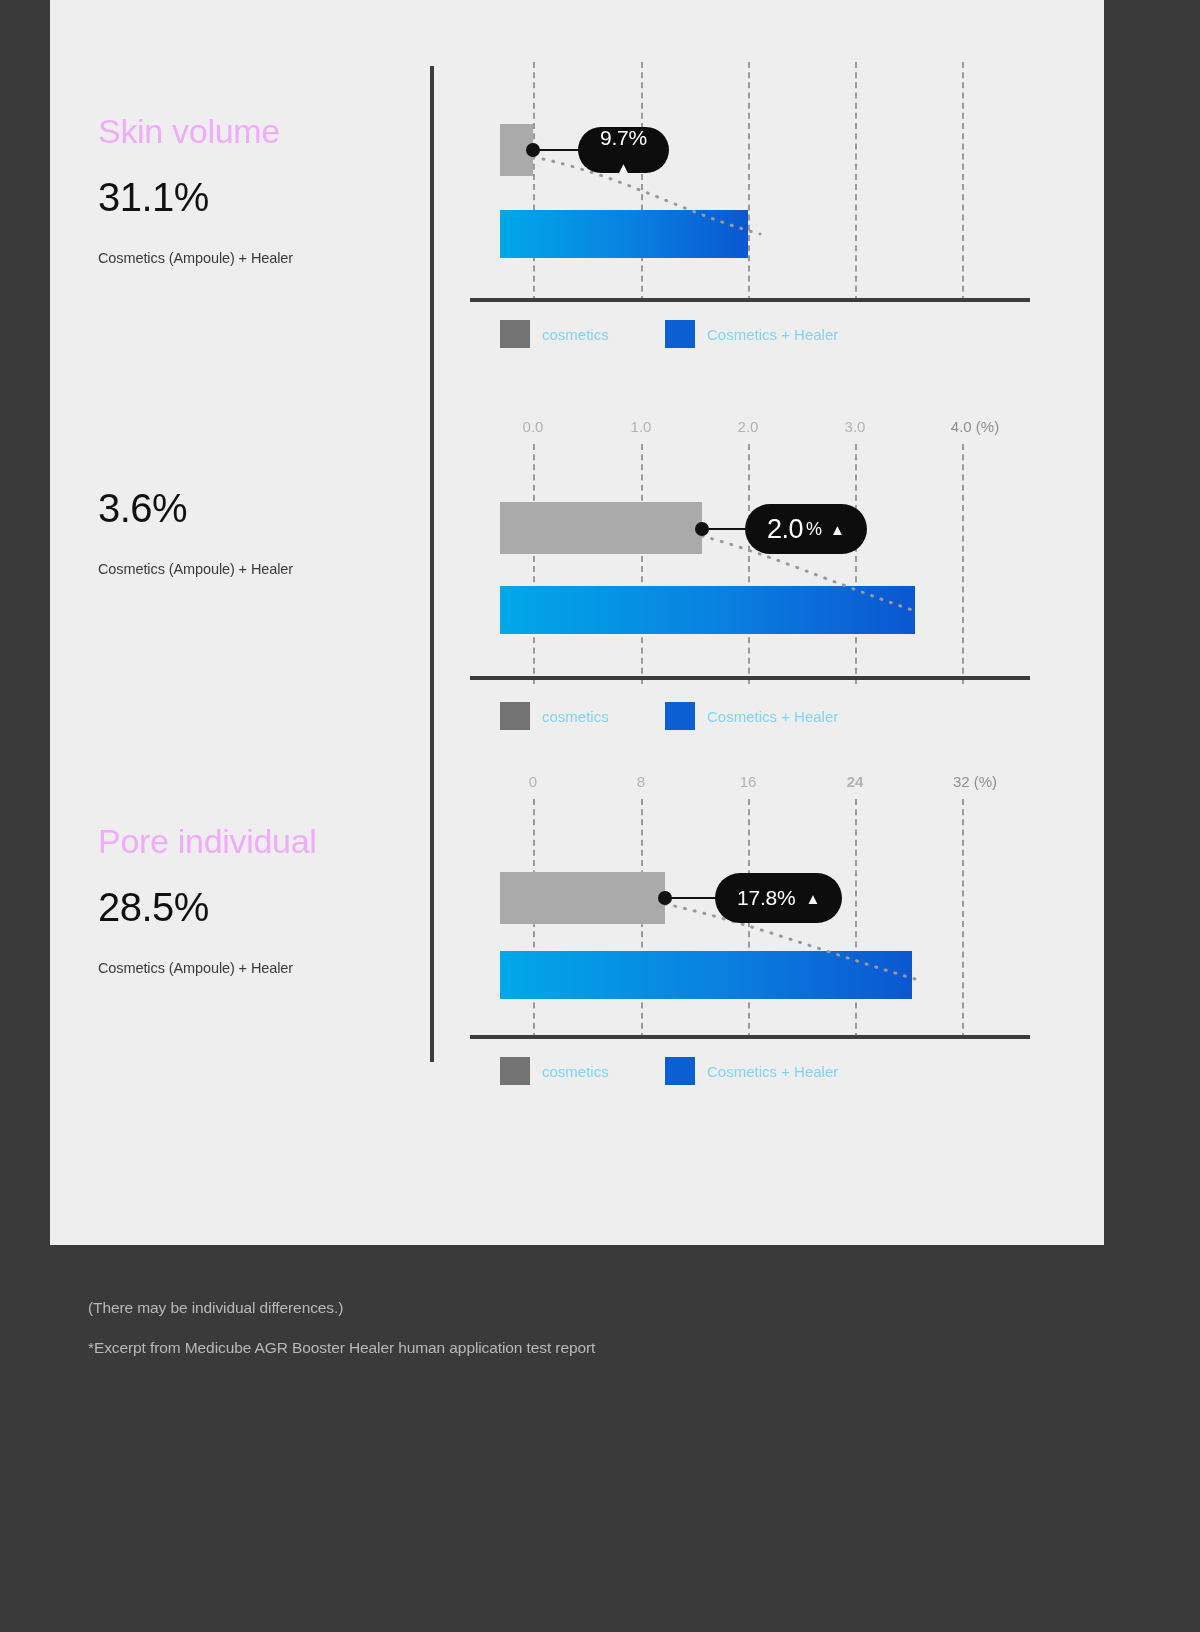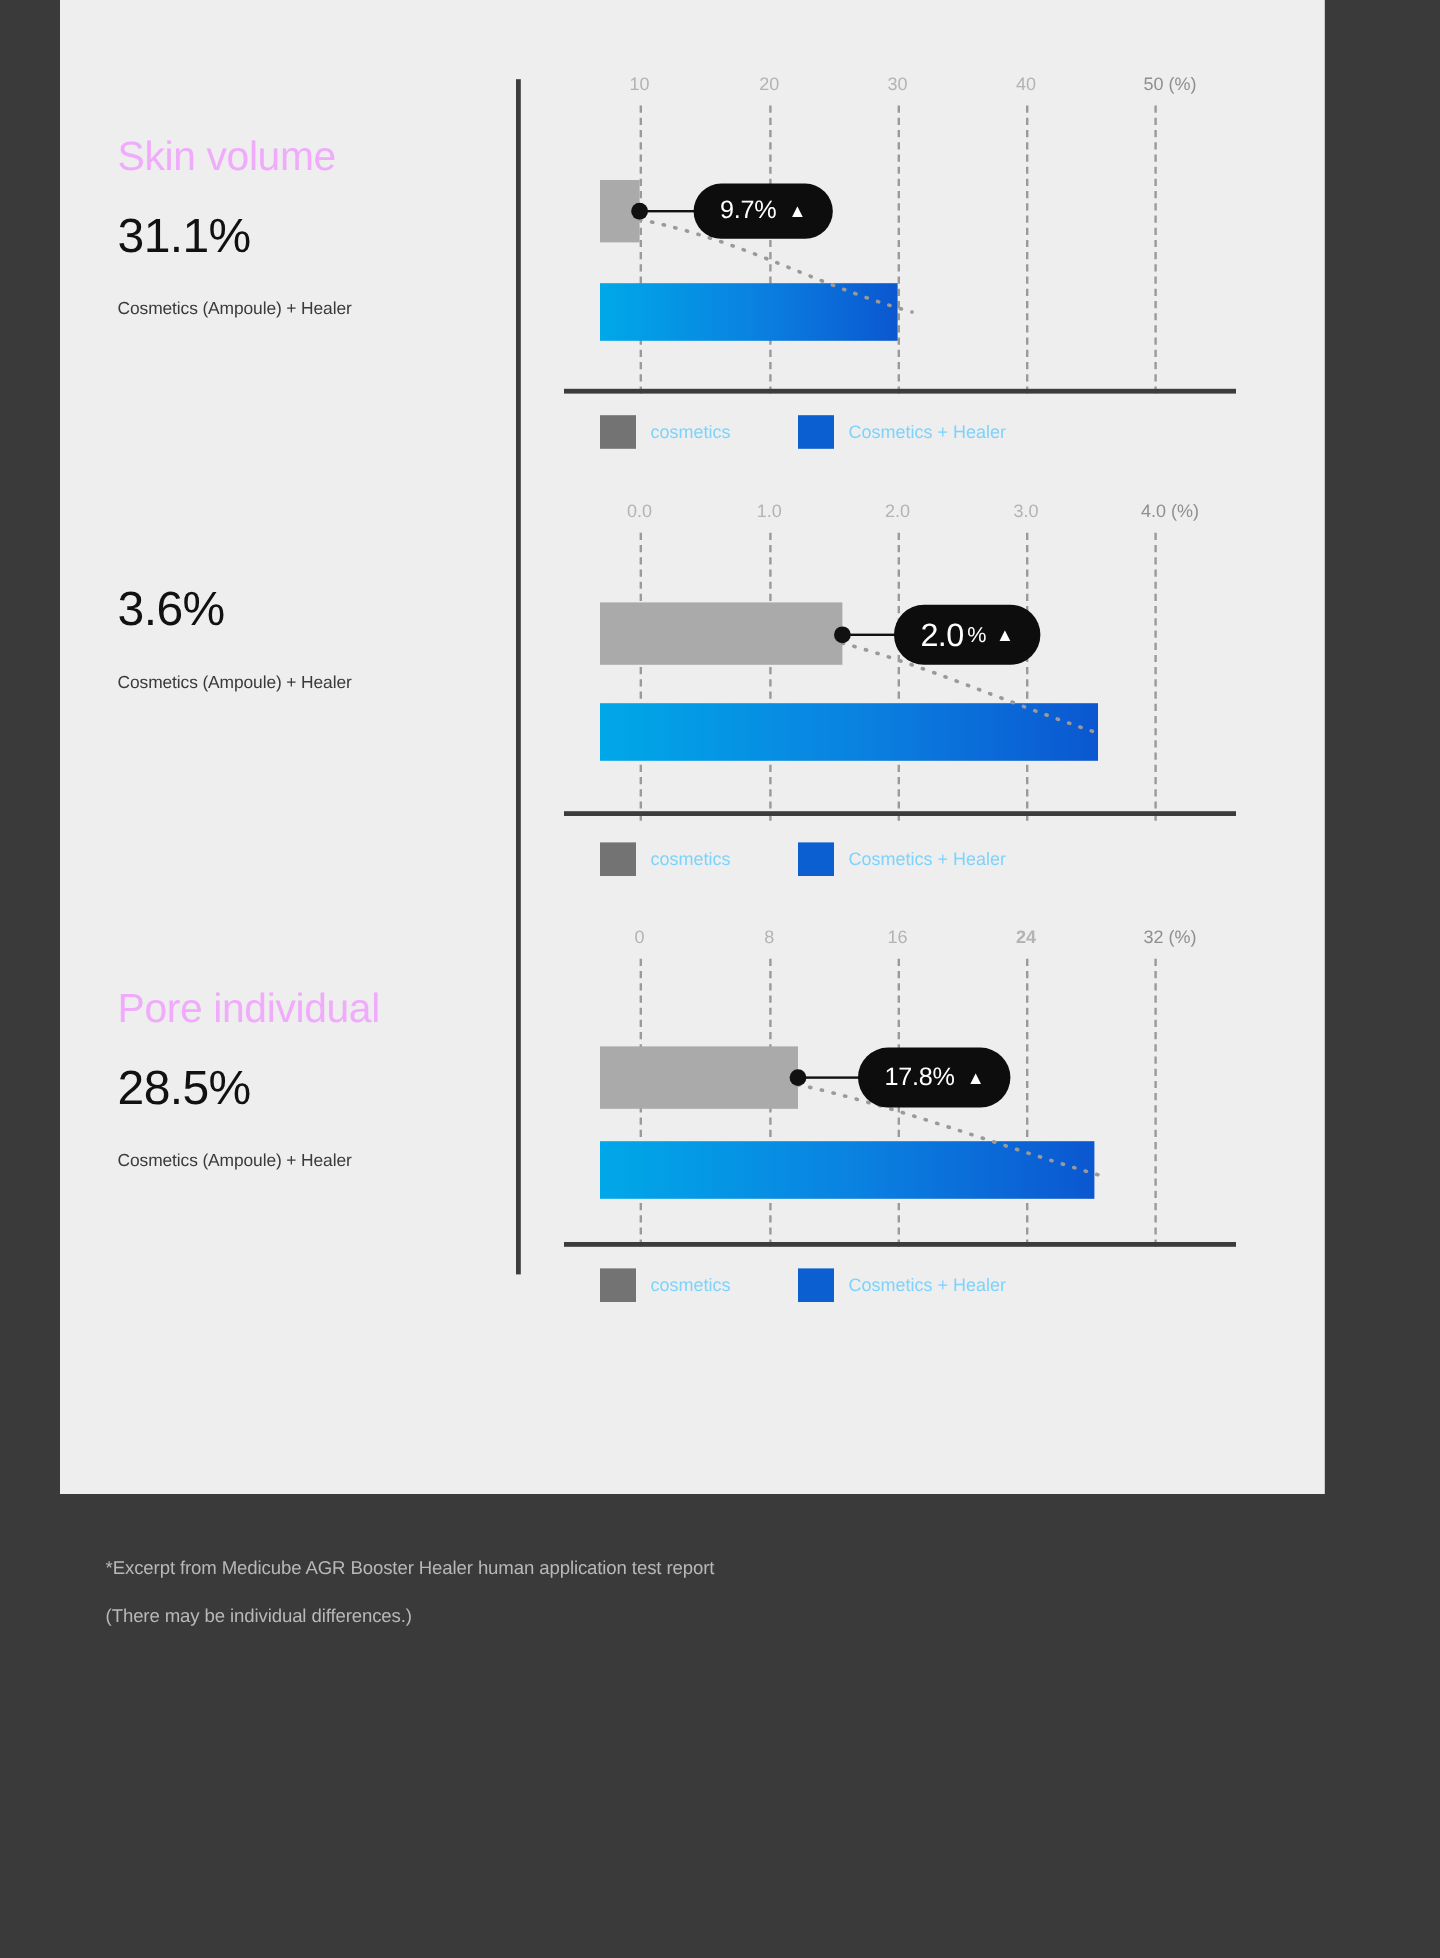--- a/index.html
+++ b/index.html
@@ -150,45 +150,38 @@
     <div class="metric-caption">Cosmetics (Ampoule) + Healer</div>
   </div>
 
   <div class="metric-block" style="top:822px;">
     <div class="metric-title">Pore individual</div>
     <div class="metric-value">28.5%</div>
     <div class="metric-caption">Cosmetics (Ampoule) + Healer</div>
   </div>
 
   <div class="chart" style="top:62px;">
-    <div class="axis-row">
-      <span class="axis-tick" style="left:63px;">10</span>
-      <span class="axis-tick" style="left:171px;">20</span>
-      <span class="axis-tick" style="left:278px;">30</span>
-      <span class="axis-tick" style="left:385px;">40</span>
-      <span class="axis-tick last" style="left:505px;">50 (%)</span>
-    </div>
 
     <div class="plot" style="height:240px;">
       <div class="gridline" style="left:63px;"></div>
       <div class="gridline" style="left:171px;"></div>
       <div class="gridline" style="left:278px;"></div>
       <div class="gridline" style="left:385px;"></div>
       <div class="gridline" style="left:492px;"></div>
 
       <div class="bar-gray" style="left:30px; top:62px; width:33px; height:52px;"></div>
       <div class="bar-blue" style="left:30px; top:148px; width:248px; height:48px;"></div>
 
       <svg class="dotted-link" viewBox="0 0 560 240" preserveAspectRatio="none">
         <path d="M 63 95 C 150 112, 210 150, 290 172" fill="none" stroke="#9a9a9a" stroke-width="3" stroke-linecap="round" stroke-dasharray="1 9"></path>
       </svg>
 
       <div class="leader" style="left:63px; top:88px; width:95px;"></div>
       <div class="dot" style="left:63px; top:88px;"></div>
-      <div class="callout" style="left:108px; top:88px;">
+      <div class="callout" style="left:108px; top:88px;flex-direction:column;">
         <span class="num">9.7%</span>
         <span class="tri">▲</span>
       </div>
 
       <div class="axis-base" style="top:236px;"></div>
     </div>
 
     <div class="legend">
       <div class="legend-item" style="left:30px;">
         <span class="swatch gray"></span>
@@ -286,17 +279,17 @@
         <span class="legend-label">cosmetics</span>
       </div>
       <div class="legend-item" style="left:195px;">
         <span class="swatch blue"></span>
         <span class="legend-label">Cosmetics + Healer</span>
       </div>
     </div>
   </div>
 
   <div class="footnotes">
+    <div class="footnote">(There may be individual differences.)</div>
     <div class="footnote">*Excerpt from Medicube AGR Booster Healer human application test report</div>
-    <div class="footnote">(There may be individual differences.)</div>
   </div>
 
 </div>
 
 </body></html>

